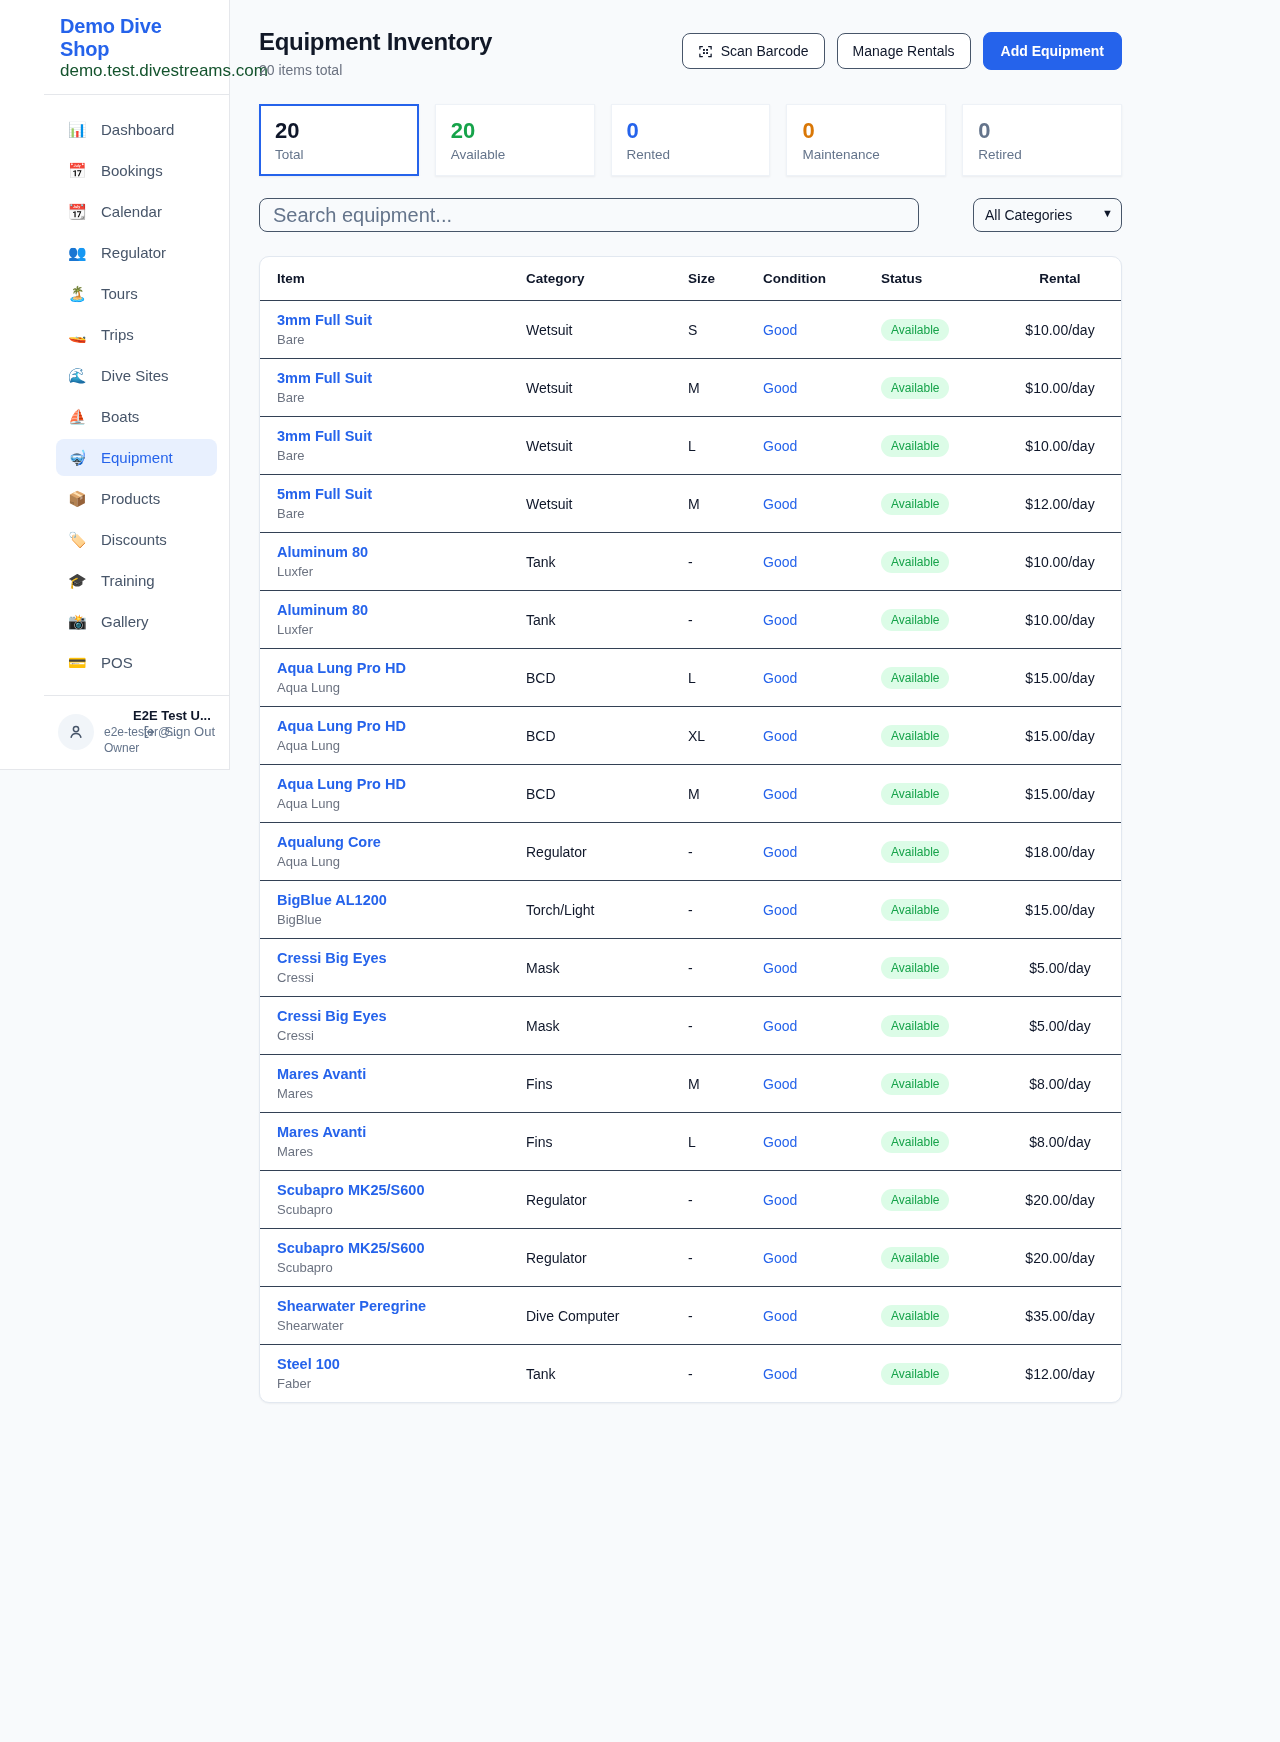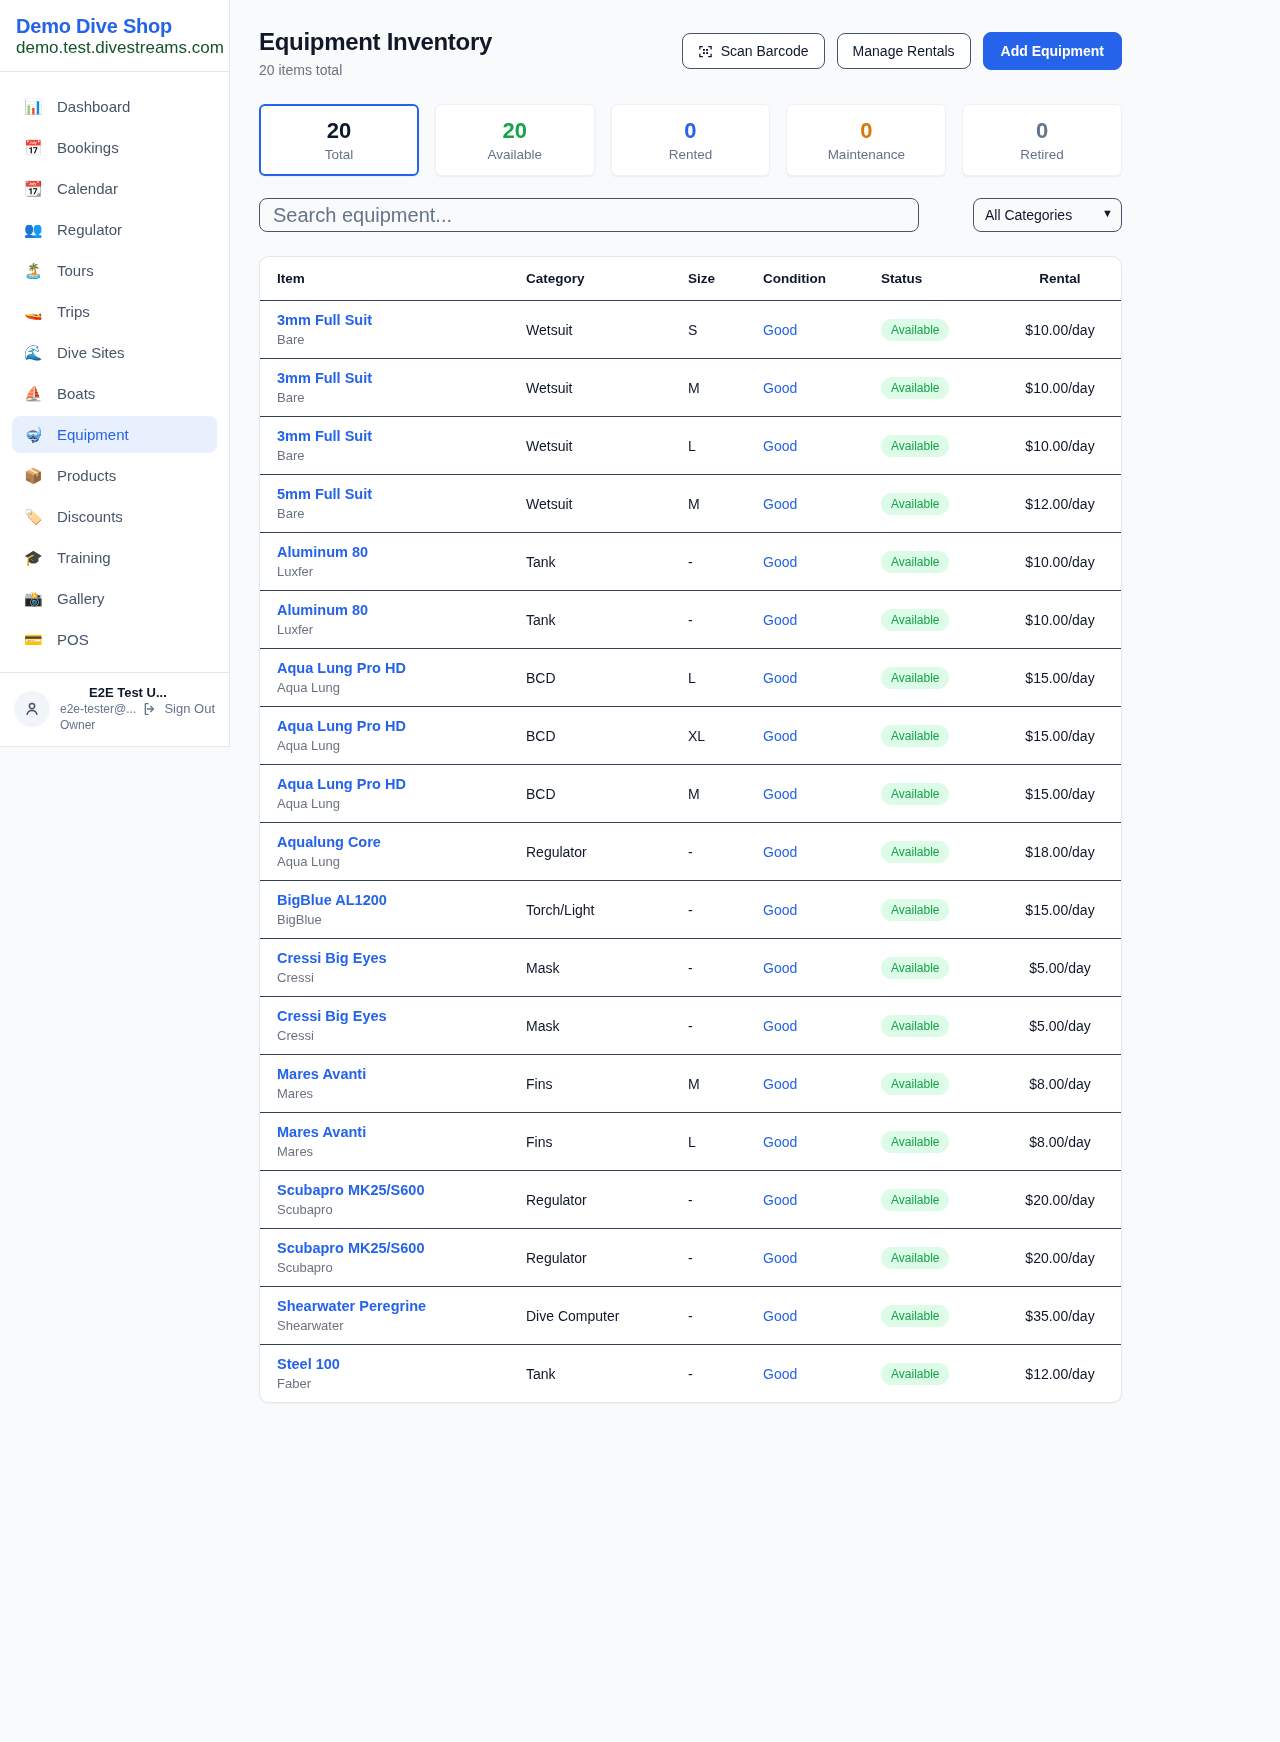--- a/index.html
+++ b/index.html
@@ -13,20 +13,21 @@
   }
   .app { display: flex; align-items: flex-start; }
 
   
   .sidebar {
     width: 230px;
     background: #ffffff;
     border-right: 1px solid #e5e7eb;
     border-bottom: 1px solid #e5e7eb;
     flex: 0 0 230px;
+    padding-left: 44px;
   }
   .brand { padding: 15px 16px 13px 16px; border-bottom: 1px solid #e5e7eb; }
   .brand-name { color: #2563eb; font-size: 20px; font-weight: bold; letter-spacing: -0.2px; }
   .brand-domain { color: #14532d; font-size: 17px; margin-top: 0; }
   .nav { padding: 16px 10px 10px 10px; }
   .nav-item {
     display: flex; align-items: center; gap: 13px;
     padding: 10px 12px; margin: 0 2px 4px 2px;
     border-radius: 8px; cursor: pointer;
     color: #475569; font-size: 15px;
@@ -57,23 +58,23 @@
   .btn {
     font-family: inherit; font-size: 14px; border-radius: 8px; cursor: pointer;
     padding: 9px 15px; display: inline-flex; align-items: center; gap: 8px;
     background: #ffffff; border: 1px solid #475569; color: #0f172a;
   }
   .btn-primary { background: #2563eb; border: 1px solid #2563eb; color: #ffffff; font-weight: bold; padding: 10px 17px; }
 
   
   .stats { display: flex; gap: 16px; margin-top: 26px; }
   .stat-card {
-    flex: 1; background: #ffffff; border-radius: 6px;
+    flex: 1; background: #ffffff; border-radius: 0;
     border: 1px solid #eef2f7; box-shadow: 0 1px 2px rgba(15,23,42,0.06);
-    padding: 13px 15px; cursor: pointer; text-align: center;
+    padding: 13px 15px; cursor: pointer;
   }
   .stat-card.active { border: 2px solid #2563eb; padding: 12px 14px; }
   .stat-value { font-size: 22px; font-weight: bold; }
   .stat-label { font-size: 13.5px; color: #64748b; margin-top: 3px; }
 
   
   .filters { display: flex; gap: 15px; margin-top: 22px; }
   .search-input {
     flex: 1; height: 34px; border: 1px solid #475569; border-radius: 8px;
     padding: 0 13px; font-size: 20px; font-family: inherit; color: #0f172a; background: #f8fafc;

